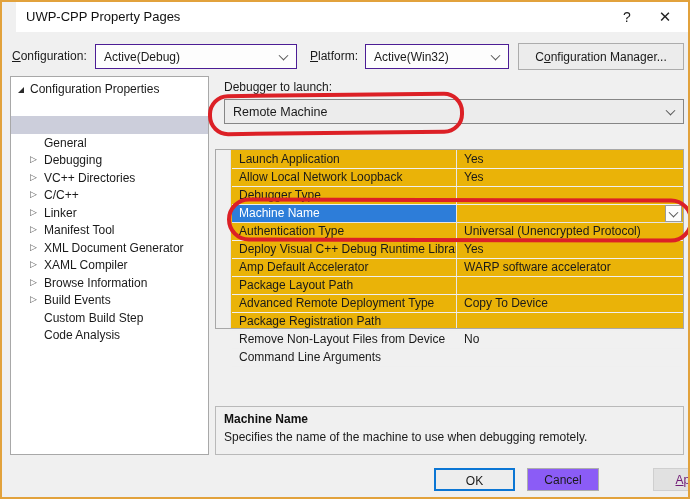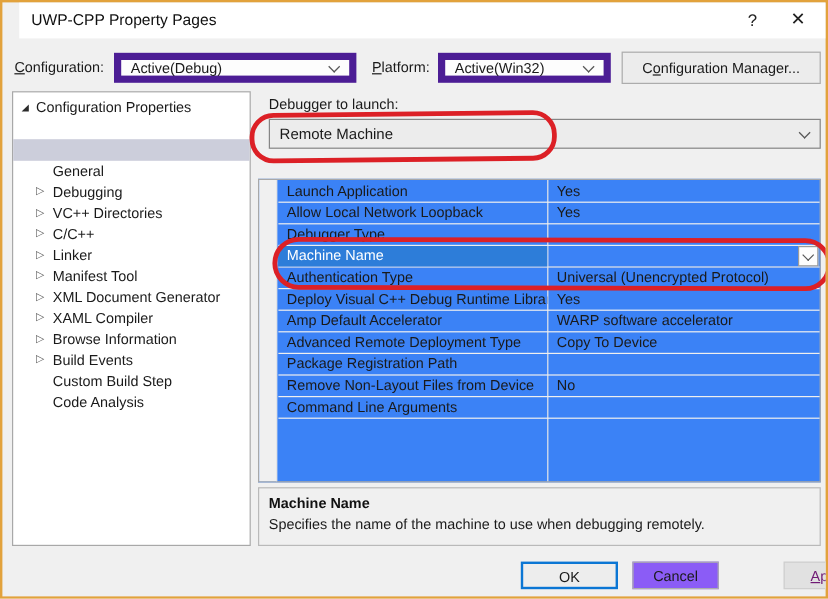--- a/index.html
+++ b/index.html
@@ -10,40 +10,40 @@
   }
   
   .titlebar{position:absolute;left:14px;top:0;right:0;height:30px;background:#ffffff;padding-left:24px;}
   .title-text{position:absolute;left:10px;top:7px;font-size:13px;color:#101010;white-space:nowrap;}
   .cap-btn{position:absolute;top:0;width:34px;height:30px;text-align:center;line-height:30px;font-size:14px;color:#222;cursor:default;}
   .help-btn{right:44px;}
   .close-btn{right:6px;font-size:15px;}
   
   .cfg-label{position:absolute;font-size:12px;color:#1a1a1a;white-space:nowrap;}
   .mn{text-decoration:underline;}
-  .combo{position:absolute;background:#fdfdfd;border:6px solid #4c1d95;font-size:12px;color:#1a1a1a;}
+  .combo{position:absolute;background:#fdfdfd;border:1px solid #4c1d95;font-size:12px;color:#1a1a1a;}
   .combo .val{position:absolute;left:8px;top:50%;transform:translateY(-50%);white-space:nowrap;}
   .chev{position:absolute;right:9px;top:50%;width:7px;height:7px;border-right:1px solid #555;border-bottom:1px solid #555;transform:translateY(-70%) rotate(45deg);}
   .push-btn{position:absolute;background:#ececec;border:1px solid #acacac;font-size:12px;color:#1a1a1a;text-align:center;}
   
   .tree{position:absolute;left:8px;top:74px;width:199px;height:379px;background:#ffffff;border:1px solid #a8a8a8;padding-top:4px;}
   .tree-item{position:relative;height:17.5px;line-height:17.5px;font-size:12px;color:#1a1a1a;white-space:nowrap;cursor:default;}
   .tree-item.selected{background:#cccedb;}
   .tree-item .lbl{position:absolute;top:0;}
   .tree-item .lbl.lv0{left:19px;}
   .tree-item .lbl.lv1{left:33px;margin-top:36px;}
   .exp-expanded{position:absolute;left:7px;top:6px;width:0;height:0;border-bottom:6px solid #2b2b2b;border-left:6px solid transparent;}
   .exp-collapsed{position:absolute;left:19px;top:0;font-size:9px;color:#5a5a5a;line-height:17.5px;}
   .tree-item.expandable .lbl.lv1{left:33px;}
   
   .dbg-label{position:absolute;left:222px;top:78px;font-size:12px;color:#1a1a1a;text-align:right;}
   .dbg-combo{position:absolute;left:222px;top:97px;width:460px;height:25px;background:#ececec;border:1px solid #868686;}
   .dbg-combo .val{font-size:12.5px;}
   
-  .grid{position:absolute;left:213px;top:147px;width:469px;height:253px;background:#3b82f6;border:1px solid #a8a8a8;}
+  .grid{position:absolute;left:213px;top:147px;width:469px;height:180px;background:#eab308;border:1px solid #a8a8a8;}
   .grid-gutter{position:absolute;left:0;top:0;bottom:0;width:15px;background:#f0f0f0;border-right:1px solid #e4e4e4;}
   .grid-divider{position:absolute;left:240px;top:0;bottom:0;width:1px;background:#e8e8e8;}
   .grid-rows{position:absolute;left:16px;top:1px;right:0;}
   .grid-row{position:relative;height:18px;line-height:17px;font-size:12px;border-bottom:1px solid #efefef;}
   .cell-name{position:absolute;left:0;top:0;bottom:0;width:224px;padding-left:7px;color:#1a1a1a;white-space:nowrap;overflow:hidden;}
   .cell-value{position:absolute;left:225px;top:0;bottom:0;right:0;padding-left:7px;color:#1a1a1a;white-space:nowrap;overflow:hidden;}
   .grid-row.selected .cell-name{background:#2d7dd9;color:#ffffff;}
   .grid-row.selected{border-bottom-color:#e4e4e4;}
   .dd-btn{position:absolute;right:1px;top:0;width:17px;height:17px;background:#fdfdfd;border:1px solid #9b9b9b;}
   
@@ -173,20 +173,24 @@
         </div>
         <div class="grid-row">
           <div class="cell-name">Deploy Visual C++ Debug Runtime Libraries</div>
           <div class="cell-value">Yes</div>
         </div>
         <div class="grid-row">
           <div class="cell-name">Amp Default Accelerator</div>
           <div class="cell-value">WARP software accelerator</div>
         </div>
         <div class="grid-row">
+          <div class="cell-name">Package Layout Path</div>
+          <div class="cell-value"></div>
+        </div>
+        <div class="grid-row">
           <div class="cell-name">Advanced Remote Deployment Type</div>
           <div class="cell-value">Copy To Device</div>
         </div>
         <div class="grid-row">
           <div class="cell-name">Package Registration Path</div>
           <div class="cell-value"></div>
         </div>
         <div class="grid-row">
           <div class="cell-name">Remove Non-Layout Files from Device</div>
           <div class="cell-value">No</div>

